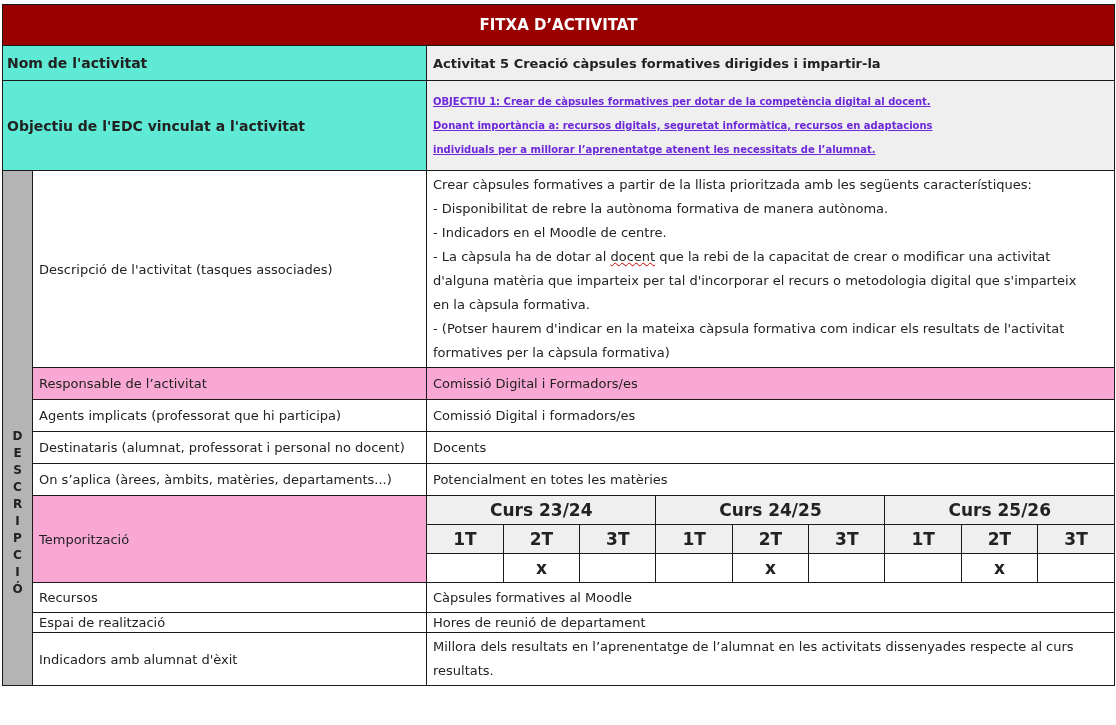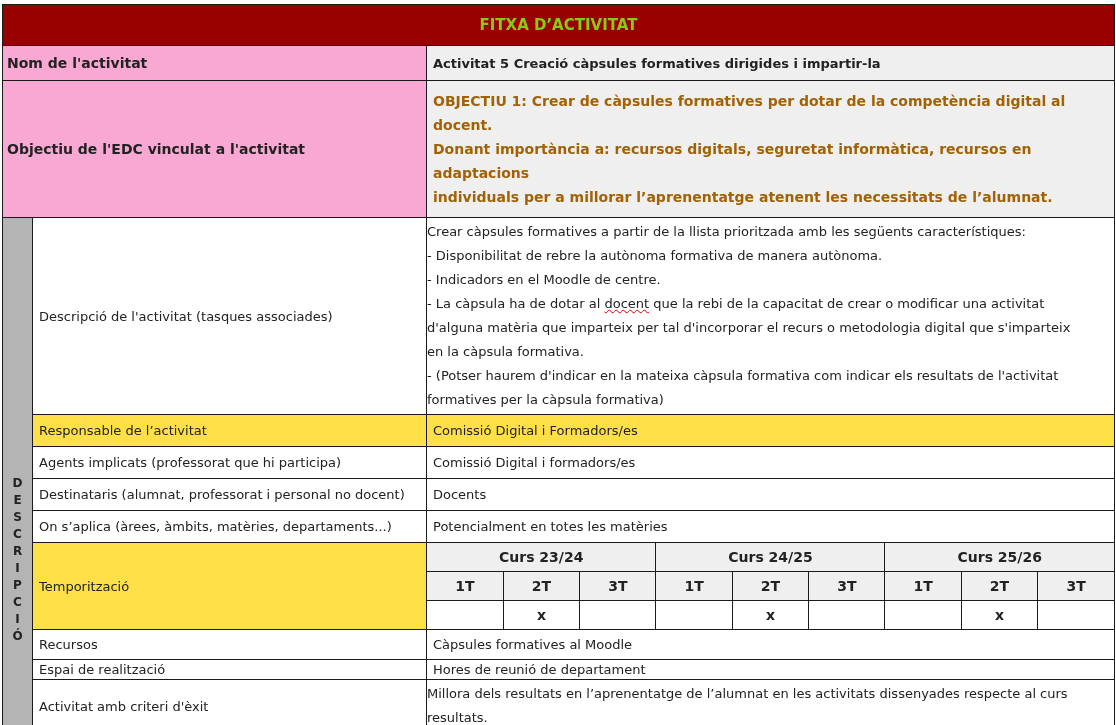--- a/index.html
+++ b/index.html
@@ -1,31 +1,31 @@
 <!DOCTYPE html>
 <html><head>
 <meta charset="utf-8">
 <style>
   html, body { margin: 0; padding: 0; background: #ffffff; }
   body { width: 1116px; height: 725px; overflow: hidden; font-family: "DejaVu Sans", sans-serif; color: #222; }
   .sheet { position: absolute; left: 2px; top: 4px; width: 1112px; }
   table { border-collapse: collapse; table-layout: fixed; width: 1112px; }
   td { border: 1px solid #1a1a1a; padding: 0 6px; font-size: 13px; vertical-align: middle; }
-  .title { background: #990000; color: #84cc16; font-weight: bold; text-align: center; font-size: 15px; height: 40px; }
-  .lbl-top { background: #f9a8d4; font-weight: bold; font-size: 14px; padding-left: 4px; }
+  .title { background: #990000; color: #ffffff; font-weight: bold; text-align: center; font-size: 15px; height: 40px; }
+  .lbl-top { background: #5eead4; font-weight: bold; font-size: 14px; padding-left: 4px; }
   .val-top { background: #efefef; font-weight: bold; font-size: 13px; margin-top: 23px; }
-  .objective { color: #a16207; font-weight: bold; font-size: 14px; line-height: 24px; padding: 8px 6px; }
+  .objective { color: #6d28d9; font-weight: bold; font-size: 10px; line-height: 24px; padding: 8px 6px; text-decoration: underline; }
   .side { background: #b4b4b4; font-weight: bold; font-size: 12px; text-align: center; vertical-align: middle; padding: 0; line-height: 17px; }
   .side span { display: block; }
-  .gray { background: #fde047; }
-  .desc-val { line-height: 24px; padding: 2px 0; }
+  .gray { background: #f9a8d4; }
+  .desc-val { line-height: 24px; padding: 2px 6px; }
   .desc-val div { white-space: normal; }
   .spell { text-decoration: underline wavy #d00000; text-decoration-thickness: 1px; }
   .inner { width: 100%; border-collapse: collapse; table-layout: fixed; }
-  .inner td { text-align: center; font-weight: bold; font-size: 14px; height: 28px; padding: 0; }
+  .inner td { text-align: center; font-weight: bold; font-size: 17px; height: 28px; padding: 0; }
   .tempo-cell { padding: 0; }
   .inner tr:first-child td { border-top: none; }
   .inner tr:last-child td { border-bottom: none; }
   .inner td:first-child { border-left: none; }
   .inner td:last-child { border-right: none; }
   .hdr-bg { background: #efefef; }
   .row-24 { height: 32px; }
 </style>
 </head>
 <body>
@@ -134,21 +134,21 @@
   </tr>
   <tr class="row-24" style="height:30px">
     <td>Recursos</td>
     <td>Càpsules formatives al Moodle</td>
   </tr>
   <tr class="row-24" style="height:20px">
     <td>Espai de realització</td>
     <td>Hores de reunió de departament</td>
   </tr>
   <tr style="height:52px">
-    <td>Activitat amb criteri d'èxit</td>
+    <td>Indicadors amb alumnat d'èxit</td>
     <td class="desc-val">
       <div>Millora dels resultats en l’aprenentatge de l’alumnat en les activitats dissenyades respecte al curs</div>
       <div>resultats.</div>
     </td>
   </tr>
 </tbody>
     </table>
 </div>
 
 </body></html>

